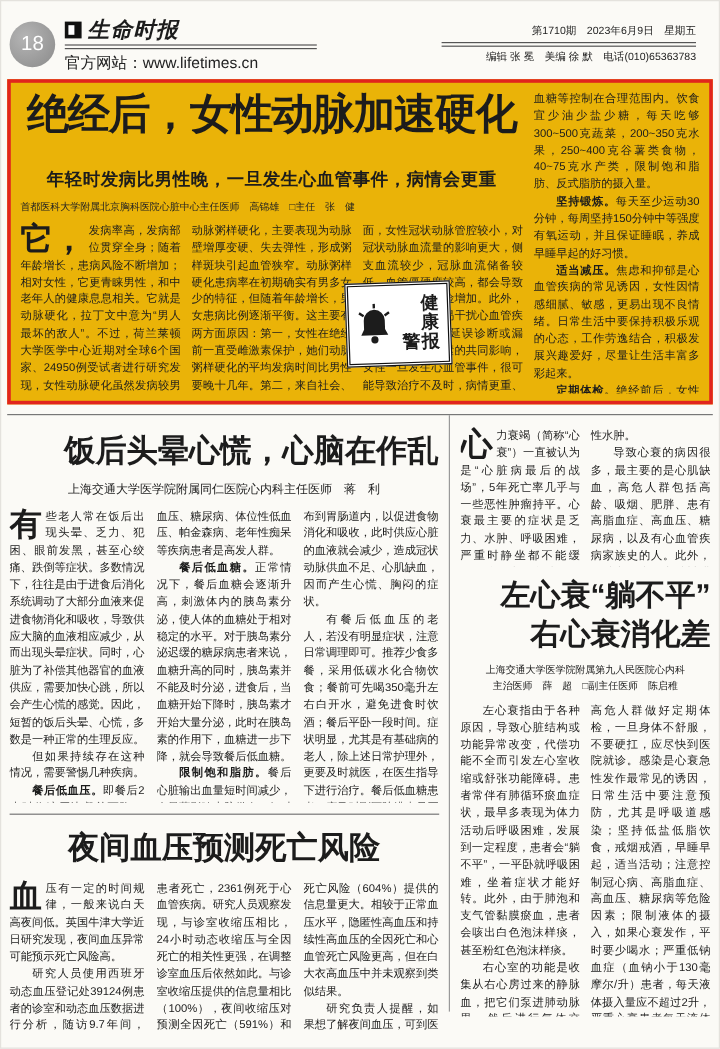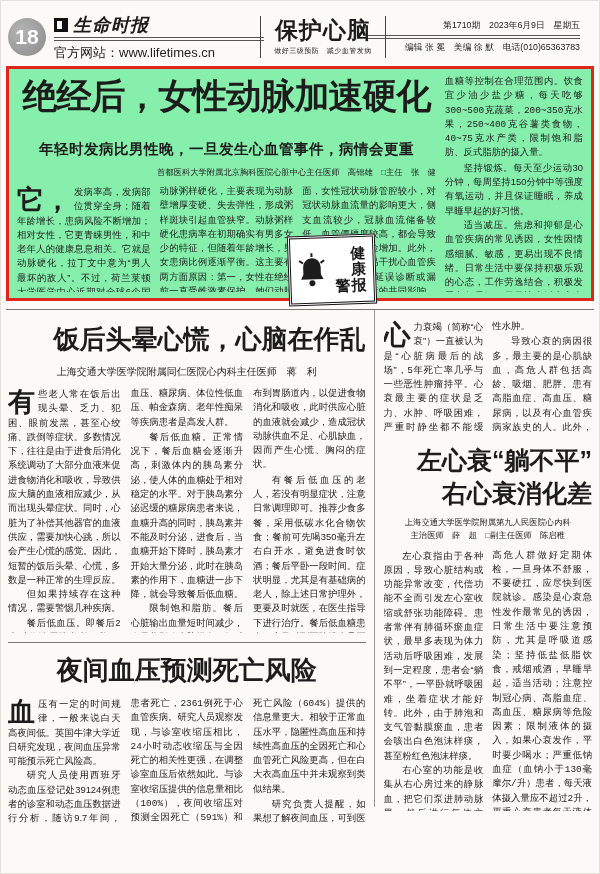--- a/index.html
+++ b/index.html
@@ -3,49 +3,49 @@
 <meta charset="utf-8">
 <style>
   html,body{margin:0;padding:0;}
   body{background:#cfcdc9;font-family:"Liberation Sans","DejaVu Sans",sans-serif;color:#1c1c1c;}
   #paper{position:relative;width:600px;height:874px;margin:0 auto;background:#fbfaf6;
          box-sizing:border-box;overflow:hidden;box-shadow:inset 0 0 0 1px #e4e2dd;padding-top:14px;}
   
   .hdr{position:relative;height:48px;margin:0 8px;}
   .pg-circle{position:absolute;left:0;top:4px;width:38px;height:38px;border-radius:50%;
              background:radial-gradient(circle at 35% 35%, #b5b5b5, #8a8a8a);
-             color:#fff;font-weight:bold;font-size:21px;display:flex;align-items:center;justify-content:center;}
+             color:#fff;font-weight:normal;font-size:17px;display:flex;align-items:center;justify-content:center;}
   .brand{position:absolute;left:46px;top:0;width:210px;}
   .brand-row{display:flex;align-items:center;gap:5px;height:22px;}
   .logo-sq{width:14px;height:14px;background:#111;position:relative;flex:0 0 auto;}
   .logo-sq:after{content:"";position:absolute;left:3px;top:3px;width:5px;height:8px;background:#fff;}
   .brand-name{font-family:"DejaVu Serif","Liberation Serif",serif;font-style:italic;font-weight:bold;font-size:18px;letter-spacing:1px;}
   .brand-rule{border-top:1px solid #555;border-bottom:1px solid #555;height:2px;margin:1px 0 3px;}
   .brand-site{font-size:13px;color:#222;}
   .center-sec{position:absolute;left:252px;top:2px;width:112px;text-align:center;
               border-left:1px solid #444;border-right:1px solid #444;padding:2px 6px;}
   .center-title{font-size:23px;font-weight:900;letter-spacing:1px;line-height:1.1;}
   .center-sub{font-size:7px;margin-top:3px;letter-spacing:0.5px;}
   .right-sec{position:absolute;right:12px;top:6px;width:212px;text-align:right;font-size:8.8px;}
   .right-rule{border-top:1px solid #555;border-bottom:1px solid #555;height:2px;margin:3px 0;}
   
-  .redbox{position:relative;margin:4px 6px 0;border:3px solid #e1251d;background:#86efac;
-          padding:4px 8px 6px;height:235px;box-sizing:border-box;}
+  .redbox{position:relative;margin:4px 6px 0;border:3px solid #e1251d;background:#eab308;
+          padding:4px 8px 6px;height:271px;box-sizing:border-box;}
   .main-flex{display:flex;height:100%;}
   .main-left{width:74%;display:flex;flex-direction:column;}
   .m-title{text-align:center;font-size:35px;font-weight:900;letter-spacing:-1px;line-height:1.2;margin-top:2px;}
   .m-sub{text-align:center;font-family:"DejaVu Serif","Liberation Serif",serif;font-weight:bold;
          font-size:14.5px;margin-top:23px;letter-spacing:0.5px;}
-  .m-byline{text-align:right;font-size:8.3px;margin:8px 0 7px;color:#222;}
+  .m-byline{text-align:left;font-size:8.3px;margin:8px 0 7px;color:#222;}
   .m-cols{display:flex;gap:9px;flex:1;overflow:hidden;}
   .col{flex:1;overflow:hidden;}
   .main-col4{width:26%;padding-left:9px;box-sizing:border-box;overflow:hidden;padding-top:2px;}
   .para{margin:0;font-size:9.4px;line-height:1.52;text-align:justify;text-indent:2em;}
-  .para.ni{text-indent:0;font-family:Liberation Mono, monospace;}
-  .para b{font-weight:normal;margin-top:16px;}
+  .para.ni{text-indent:0;}
+  .para b{font-weight:bold;margin-top:16px;}
   .dc > .para:first-child{text-indent:0;}
   .dc > .para:first-child::first-letter{float:left;font-size:27px;line-height:27px;padding:1px 3px 0 0;font-weight:bold;font-family:"DejaVu Serif",serif;}
   
   .badge{position:absolute;left:279px;top:166px;width:88px;height:70px;background:#fff;
          border:3px double #111;transform:rotate(-2deg);display:flex;align-items:center;justify-content:space-between;
          padding:2px 6px;box-sizing:border-box;}
   .badge-txt{text-align:right;font-weight:900;line-height:1.05;font-size:15px;letter-spacing:1px;}
   .badge-txt .b3{font-size:15px;display:block;}
   .badge-txt span{display:block;}
   
@@ -73,24 +73,20 @@
       <span>18</span>
     </div>
     <div class="brand">
       <div class="brand-row">
         <span class="logo-sq"></span>
         <span class="brand-name">生命时报</span>
       </div>
       <div class="brand-rule"></div>
       <div class="brand-site">官方网站：www.lifetimes.cn</div>
     </div>
-    <div class="center-sec">
-      <div class="center-title">保护心脑</div>
-      <div class="center-sub">做好三级预防　减少血管发病</div>
-    </div>
     <div class="right-sec">
       <div>第1710期　2023年6月9日　星期五</div>
       <div class="right-rule"></div>
       <div>编辑 张 冕　美编 徐 默　电话(010)65363783</div>
     </div>
   </div>
 
   <div class="redbox">
     <div class="main-flex">
       <div class="main-left">

